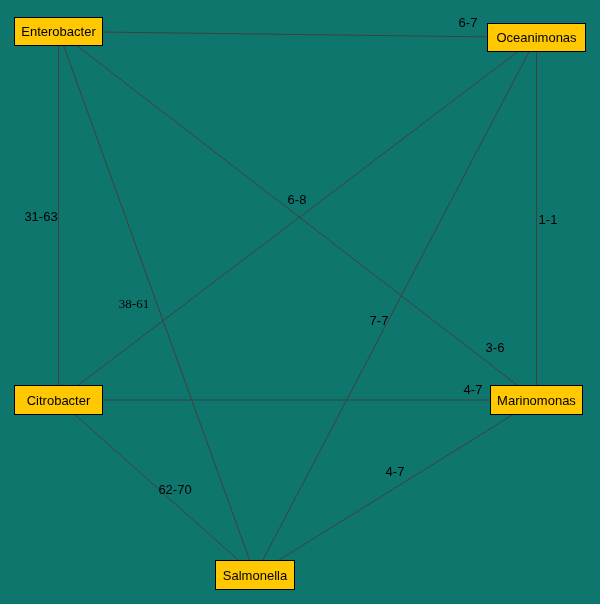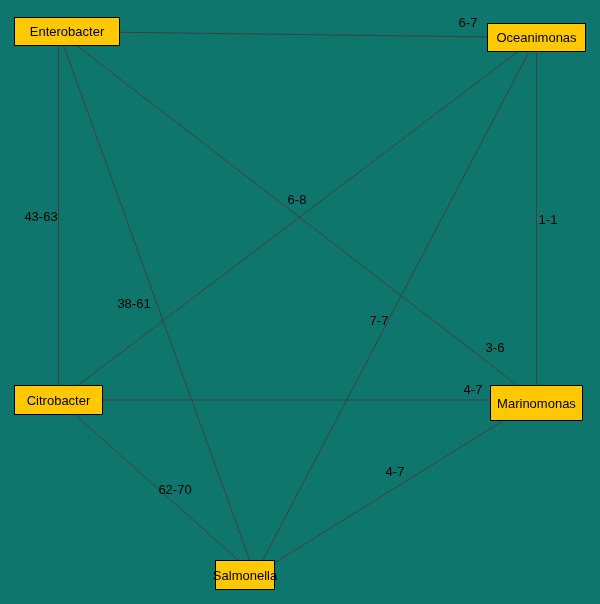--- a/index.html
+++ b/index.html
@@ -55,27 +55,27 @@
       <line x1="58.5" y1="31.5" x2="536.5" y2="400" stroke="#404040" stroke-width="1"></line>
       <line x1="58.5" y1="31.5" x2="255" y2="575" stroke="#404040" stroke-width="1"></line>
       <line x1="536.5" y1="37.5" x2="58.5" y2="400" stroke="#404040" stroke-width="1"></line>
       <line x1="536.5" y1="37.5" x2="536.5" y2="400" stroke="#404040" stroke-width="1"></line>
       <line x1="536.5" y1="37.5" x2="255" y2="575" stroke="#404040" stroke-width="1"></line>
       <line x1="58.5" y1="400" x2="536.5" y2="400" stroke="#404040" stroke-width="1"></line>
       <line x1="58.5" y1="400" x2="255" y2="575" stroke="#404040" stroke-width="1"></line>
       <line x1="536.5" y1="400" x2="255" y2="575" stroke="#404040" stroke-width="1"></line>
     </svg>
 <div class="edge-label" style="left: 468px; top: 22px; color: rgb(0, 0, 0);">6-7</div>
-    <div class="edge-label" style="left: 41px; top: 216px; color: rgb(0, 0, 0);">43-63</div>
+    <div class="edge-label" style="left: 41px; top: 216px; color: rgb(0, 0, 0);">31-63</div>
     <div class="edge-label" style="left: 495px; top: 347px; color: rgb(0, 0, 0); text-align: right;">3-6</div>
-    <div class="edge-label" style="left: 134px; top: 303px; color: rgb(0, 0, 0);">38-61</div>
+    <div class="edge-label" style="left: 134px; top: 303px; color: rgb(0, 0, 0); font-family: Liberation Serif, serif;">38-61</div>
     <div class="edge-label" style="left: 297px; top: 199px; color: rgb(0, 0, 0);">6-8</div>
     <div class="edge-label" style="left: 548px; top: 219px; color: rgb(0, 0, 0);">1-1</div>
     <div class="edge-label" style="left: 379px; top: 320px; color: rgb(0, 0, 0);">7-7</div>
     <div class="edge-label" style="left: 473px; top: 389px; color: rgb(0, 0, 0);">4-7</div>
     <div class="edge-label" style="left: 127px; top: 489px; color: rgb(0, 0, 0); margin-left: 48px;">62-70</div>
     <div class="edge-label" style="left: 395px; top: 471px; color: rgb(0, 0, 0);">4-7</div>
-    <div class="node" style="left: 14px; top: 17px; width: 106px; height: 29px; background: rgb(255, 200, 0); border-color: rgb(0, 0, 0); color: rgb(0, 0, 0);">Enterobacter</div>
+    <div class="node" style="left: 14px; top: 17px; width: 89px; height: 29px; background: rgb(255, 200, 0); border-color: rgb(0, 0, 0); color: rgb(0, 0, 0);">Enterobacter</div>
     <div class="node" style="left: 487px; top: 23px; width: 99px; height: 29px; background: rgb(255, 200, 0); border-color: rgb(0, 0, 0); color: rgb(0, 0, 0);">Oceanimonas</div>
     <div class="node" style="left: 14px; top: 385px; width: 89px; height: 30px; background: rgb(255, 200, 0); border-color: rgb(0, 0, 0); color: rgb(0, 0, 0);">Citrobacter</div>
-    <div class="node" style="left: 490px; top: 385px; width: 93px; height: 36px; background: rgb(255, 200, 0); border-color: rgb(0, 0, 0); color: rgb(0, 0, 0);">Marinomonas</div>
-    <div class="node" style="left: 215px; top: 560px; width: 60px; height: 30px; background: rgb(255, 200, 0); border-color: rgb(0, 0, 0); color: rgb(0, 0, 0);">Salmonella</div>
+    <div class="node" style="left: 490px; top: 385px; width: 93px; height: 30px; background: rgb(255, 200, 0); border-color: rgb(0, 0, 0); color: rgb(0, 0, 0);">Marinomonas</div>
+    <div class="node" style="left: 215px; top: 560px; width: 80px; height: 30px; background: rgb(255, 200, 0); border-color: rgb(0, 0, 0); color: rgb(0, 0, 0);">Salmonella</div>
   </div>
 
 </body></html>

